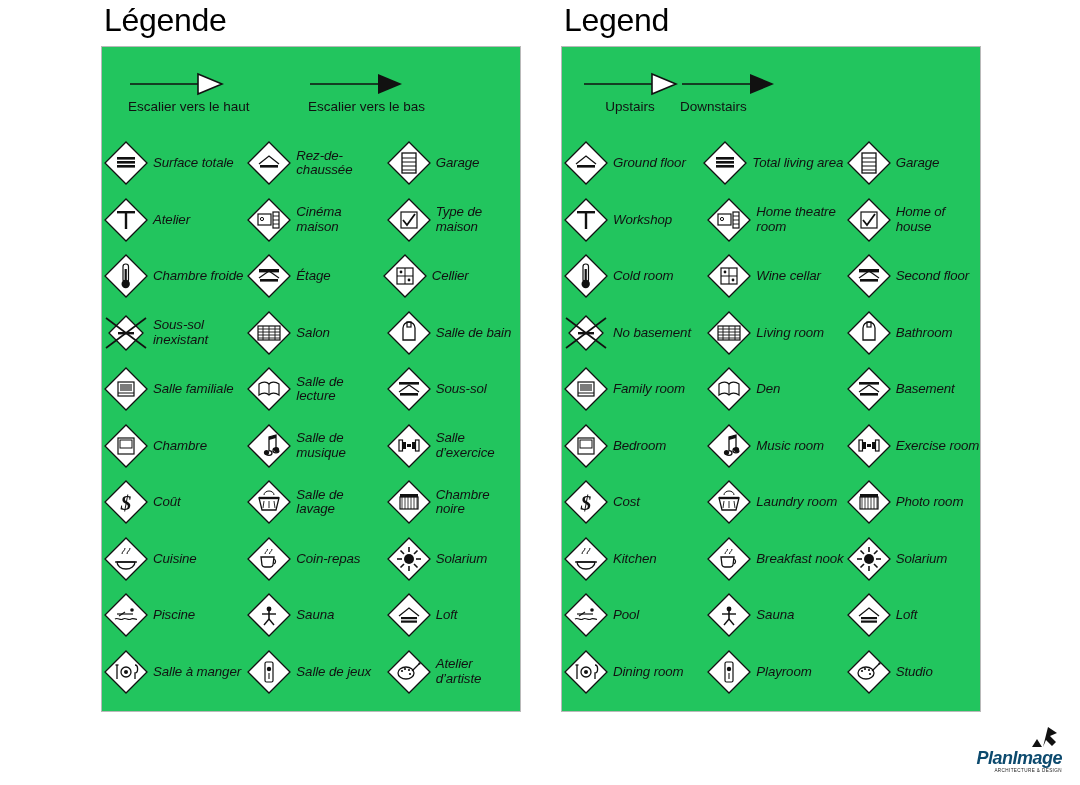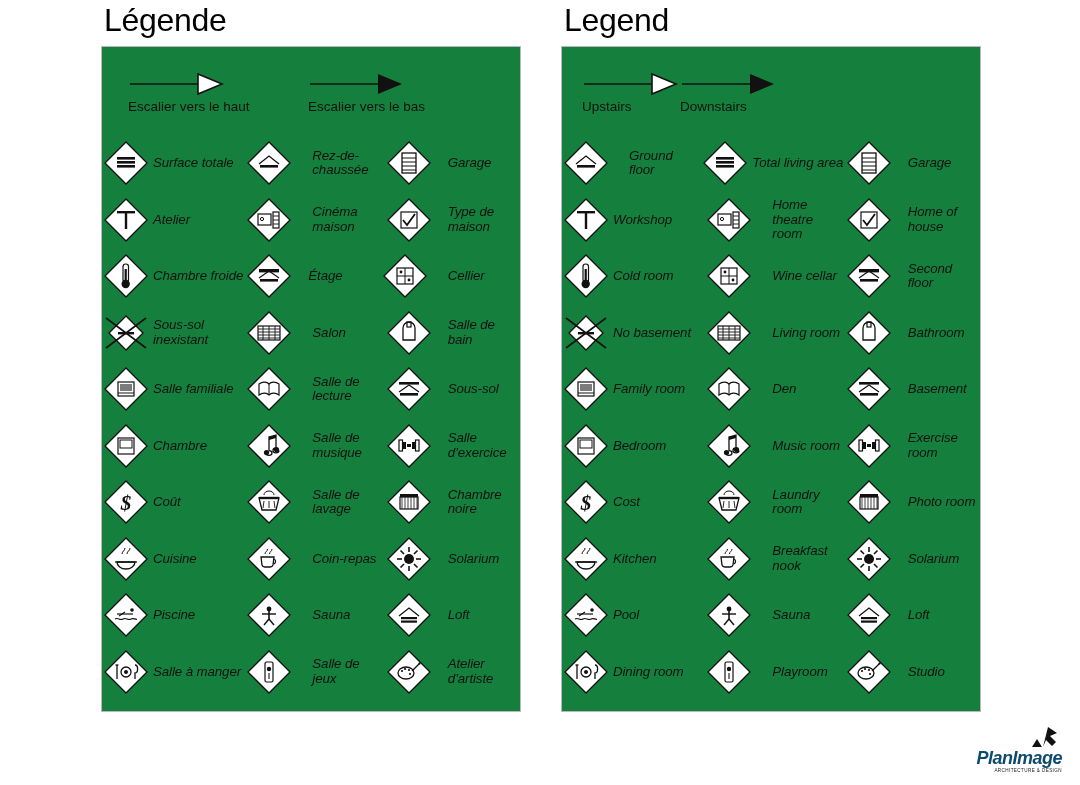--- a/index.html
+++ b/index.html
@@ -15,21 +15,21 @@
     position: relative;
     overflow: hidden;
   }
   .legend-panel {
     position: absolute;
     top: 46px;
     width: 420px;
     height: 666px;
     border: 1px solid #b9b9b9;
     box-sizing: border-box;
-    background: #15803d;
+    background: #22c55e;
   }
   #panel-fr { left: 101px; }
   #panel-en { left: 561px; }
 
   .panel-title {
     position: absolute;
     top: 2px;
     font-size: 32px;
     font-weight: normal;
     letter-spacing: -0.3px;
@@ -91,22 +91,22 @@
     font-size: 13.3px;
     line-height: 14.5px;
     color: #111;
     padding-left: 3px;
     letter-spacing: -0.1px;
   }
   .diamond-svg { display: block; }
 
   
   .col-a { width: 144px; }
-  .col-b { width: 140px; gap: 16px; }
-  .col-c { width: 136px; gap: 12px; }
+  .col-b { width: 140px; }
+  .col-c { width: 136px; }
 
   .planimage {
     position: absolute;
     right: 18px;
     bottom: 12px;
     width: 112px;
     text-align: right;
   }
   .pi-wordmark {
     font-size: 18px;
@@ -530,21 +530,21 @@
               <polygon points="33,13 35,15 32,16" fill="#111"></polygon>
             </svg>
           </div>
           <div class="cell-label">Atelier d’artiste</div>
         </div>
       </div>
     </div>
   </div>
 <div class="legend-panel" id="panel-en">
     <div class="arrows-row">
-      <div class="arrow-item" style="left: 20px;">
+      <div class="arrow-item" style="left: 20px; text-align: center;">
         <span class="arrow-graphic"><svg width="96" height="26" viewBox="0 0 96 26">
             <line x1="2" y1="13" x2="72" y2="13" stroke="#111" stroke-width="1.6"></line>
             <polygon points="70,3 94,13 70,23" fill="#fff" stroke="#111" stroke-width="1.6"></polygon>
           </svg></span>
         <span class="arrow-label">Upstairs</span>
       </div>
       <div class="arrow-item" style="left: 118px;">
         <span class="arrow-graphic"><svg width="96" height="26" viewBox="0 0 96 26">
             <line x1="2" y1="13" x2="74" y2="13" stroke="#111" stroke-width="1.6"></line>
             <polygon points="70,3 94,13 70,23" fill="#111"></polygon>

